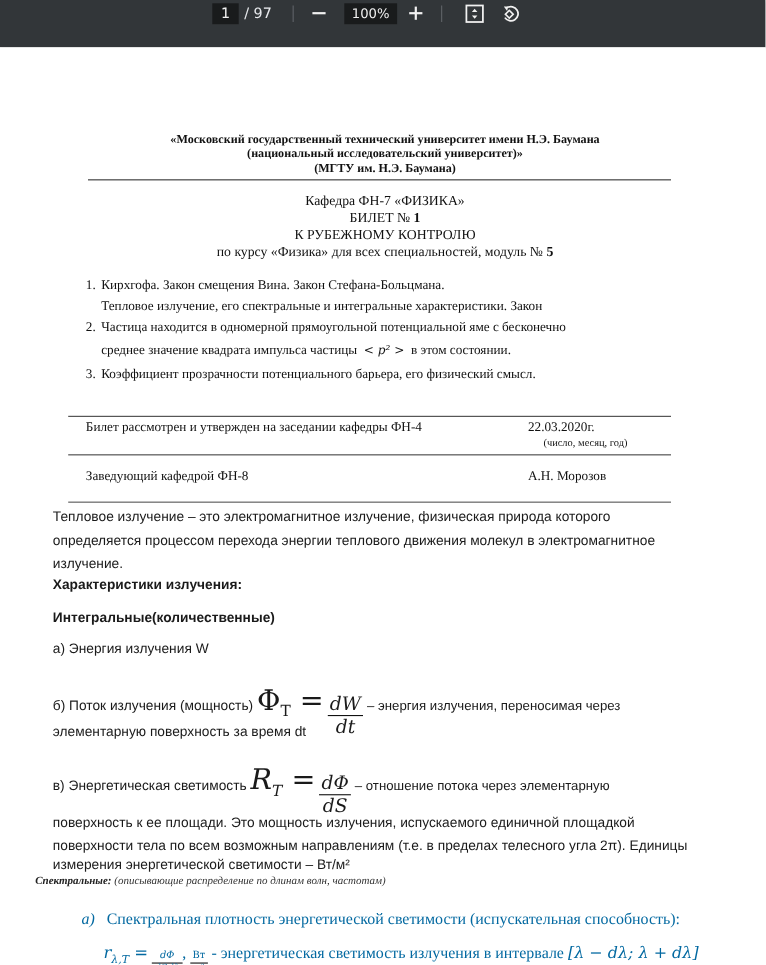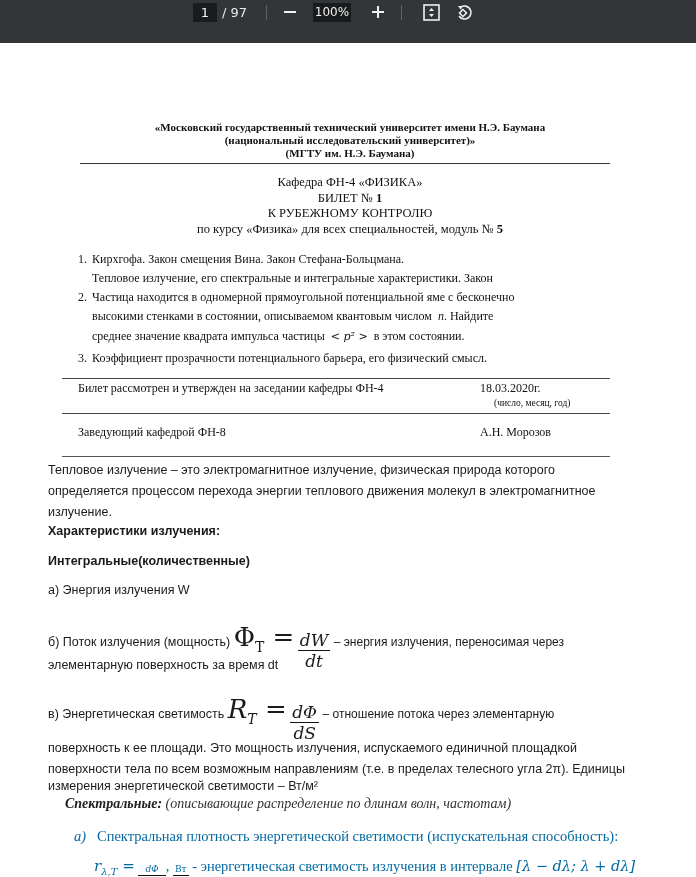--- a/index.html
+++ b/index.html
@@ -19,21 +19,21 @@
     background: #191b1c; color: #f1f1f1; text-align: center; line-height: 19px;
     font-size: 13px;
   }
   .tb-page-total { position: absolute; left: 222px; top: 3px; line-height: 19px; }
   .tb-sep { position: absolute; top: 5px; width: 1px; height: 15px; background: #5f6368; }
   .tb-btn {
     position: absolute; top: 1px; height: 22px; line-height: 22px; text-align: center;
     color: #f1f1f1; font-size: 20px; cursor: pointer;
   }
   .tb-zoom {
-    position: absolute; left: 313px; top: 3px; width: 38px; height: 19px;
+    position: absolute; left: 313px; top: 3px; width: 48px; height: 19px;
     background: #191b1c; color: #f1f1f1; text-align: center; line-height: 19px; font-size: 12px;
   }
   .tb-icon { position: absolute; top: 3px; width: 19px; height: 19px; cursor: pointer; }
 
   .page { position: absolute; left: 0; top: 43px; width: 696px; height: 834px; background: #fff; }
 
   .hdr { position: absolute; left: 60px; width: 580px; text-align: center; font-weight: bold; font-size: 11px; line-height: 13px; }
   .rule { position: absolute; height: 1px; background: #444; }
   .center { position: absolute; left: 60px; width: 580px; text-align: center; font-size: 12.5px; line-height: 16px; }
 
@@ -43,21 +43,21 @@
 
   .sign-l { position: absolute; left: 78px; font-size: 12px; }
   .sign-r { position: absolute; left: 480px; font-size: 12px; }
   .sign-small { position: absolute; left: 494px; font-size: 9.5px; }
   .p { position: absolute; left: 48px; font-family: "Liberation Sans", sans-serif; font-size: 12.5px; line-height: 21px; color: #1a1a1a; white-space: nowrap; }
   .b { font-weight: bold; }
   .math { font-family: "DejaVu Serif", serif; }
   .frac { display: inline-block; vertical-align: middle; text-align: center; font-family: "DejaVu Serif", serif; font-style: italic; margin-top: 16px; }
   .frac .n { display: block; border-bottom: 1.2px solid #111; padding: 0 2px; }
   .frac .d { display: block; padding: 0 2px; }
-  .spec-title { position: absolute; left: 65px; font-family: "Liberation Serif", serif; font-size: 14px; font-style: italic; color: #333; }
+  .spec-title { position: absolute; left: 32px; font-family: "Liberation Serif", serif; font-size: 10px; font-style: italic; color: #333; }
   .spec-a { position: absolute; left: 74px; font-family: "Liberation Serif", serif; font-size: 14.5px; color: #0369a1; white-space: nowrap; }
 </style>
 </head>
 <body>
 
 <div class="toolbar">
   <div class="tb-page-input">1</div>
   <div class="tb-page-total">/ 97</div>
   <div class="tb-sep" style="left:266px"></div>
   <div class="tb-btn" style="left:280px;width:20px">
@@ -88,46 +88,45 @@
   </div>
 </div>
 
 <div class="page"></div>
 
 <div class="hdr" style="top:121px">«Московский государственный технический университет имени Н.Э. Баумана</div>
 <div class="hdr" style="top:134px">(национальный исследовательский университет)»</div>
 <div class="hdr" style="top:147px">(МГТУ им. Н.Э. Баумана)</div>
 <div class="rule" style="left:80px;top:163px;width:530px;background:#333"></div>
 
-<div class="center" style="top:174px">Кафедра ФН-4 «ФИЗИКА»</div>
+<div class="center" style="top:174px">Кафедра ФН-7 «ФИЗИКА»</div>
 <div class="center" style="top:190px"><span>БИЛЕТ №</span> <b>1</b></div>
 <div class="center" style="top:205px">К РУБЕЖНОМУ КОНТРОЛЮ</div>
 <div class="center" style="top:221px"><span>по курсу «Физика» для всех специальностей, модуль №</span> <b>5</b></div>
 
 <div class="qlist" style="top:250px">
   <div class="q">
     <span class="num">1.</span>
     <div>Кирхгофа. Закон смещения Вина. Закон Стефана-Больцмана.</div>
     <div>Тепловое излучение, его спектральные и интегральные характеристики. Закон</div>
   </div>
   <div class="q">
     <span class="num">2.</span>
     <div>Частица находится в одномерной прямоугольной потенциальной яме с бесконечно</div>
-    <div><span>высокими стенками в состоянии, описываемом квантовым числом</span>&nbsp;&nbsp;<i>n</i><span>. Найдите</span></div>
     <div style="line-height:22px"><span>среднее значение квадрата импульса частицы</span>&nbsp;&nbsp;<span class="math" style="font-style:italic;font-size:11px">&lt; p² &gt;</span>&nbsp;&nbsp;<span>в этом состоянии.</span></div>
   </div>
   <div class="q">
     <span class="num">3.</span>
     <div>Коэффициент прозрачности потенциального барьера, его физический смысл.</div>
   </div>
 </div>
 
 <div class="rule" style="left:62px;top:378px;width:548px"></div>
 <div class="sign-l" style="top:381px">Билет рассмотрен и утвержден на заседании кафедры ФН-4</div>
-<div class="sign-r" style="top:381px">18.03.2020г.</div>
+<div class="sign-r" style="top:381px">22.03.2020г.</div>
 <div class="sign-small" style="top:398px">(число, месяц, год)</div>
 <div class="rule" style="left:62px;top:413px;width:548px"></div>
 <div class="sign-l" style="top:425px">Заведующий кафедрой ФН-8</div>
 <div class="sign-r" style="top:425px">А.Н. Морозов</div>
 <div class="rule" style="left:62px;top:456px;width:548px;background:#555"></div>
 
 <div class="p" style="top:460px">Тепловое излучение – это электромагнитное излучение, физическая природа которого</div>
 <div class="p" style="top:481px">определяется процессом перехода энергии теплового движения молекул в электромагнитное</div>
 <div class="p" style="top:502px">излучение.</div>
 <div class="p b" style="top:521px">Характеристики излучения:</div>

